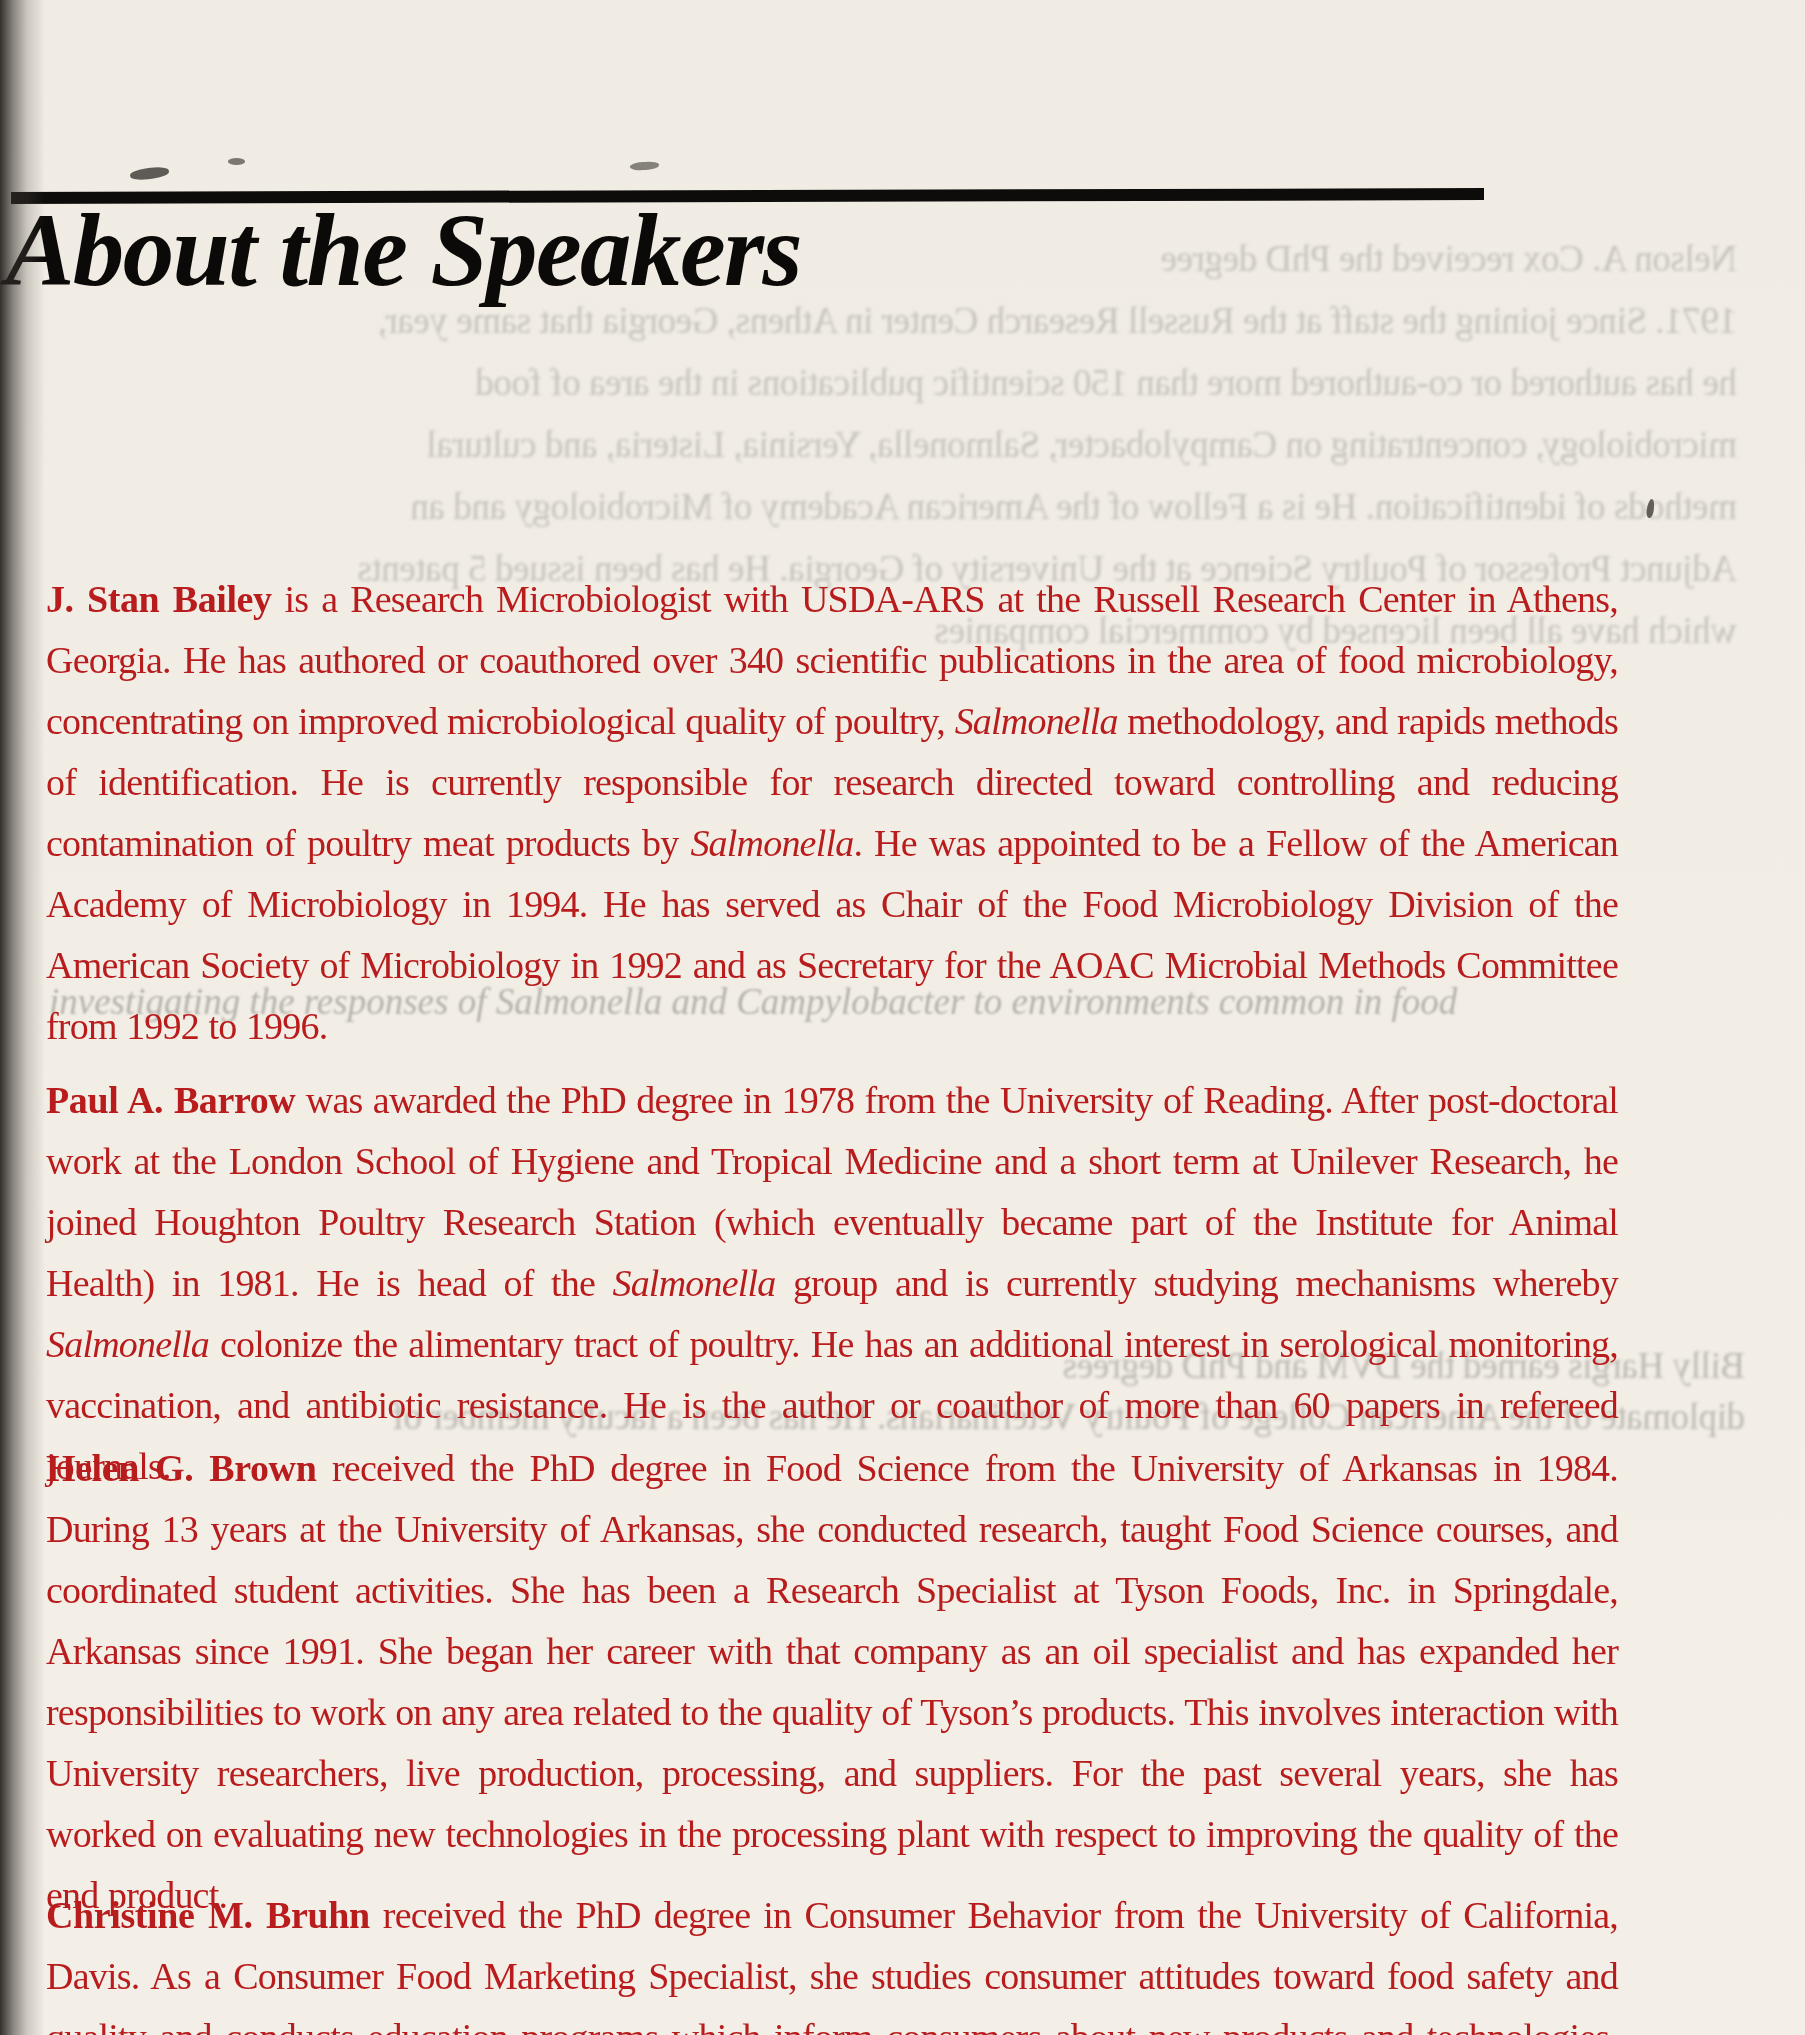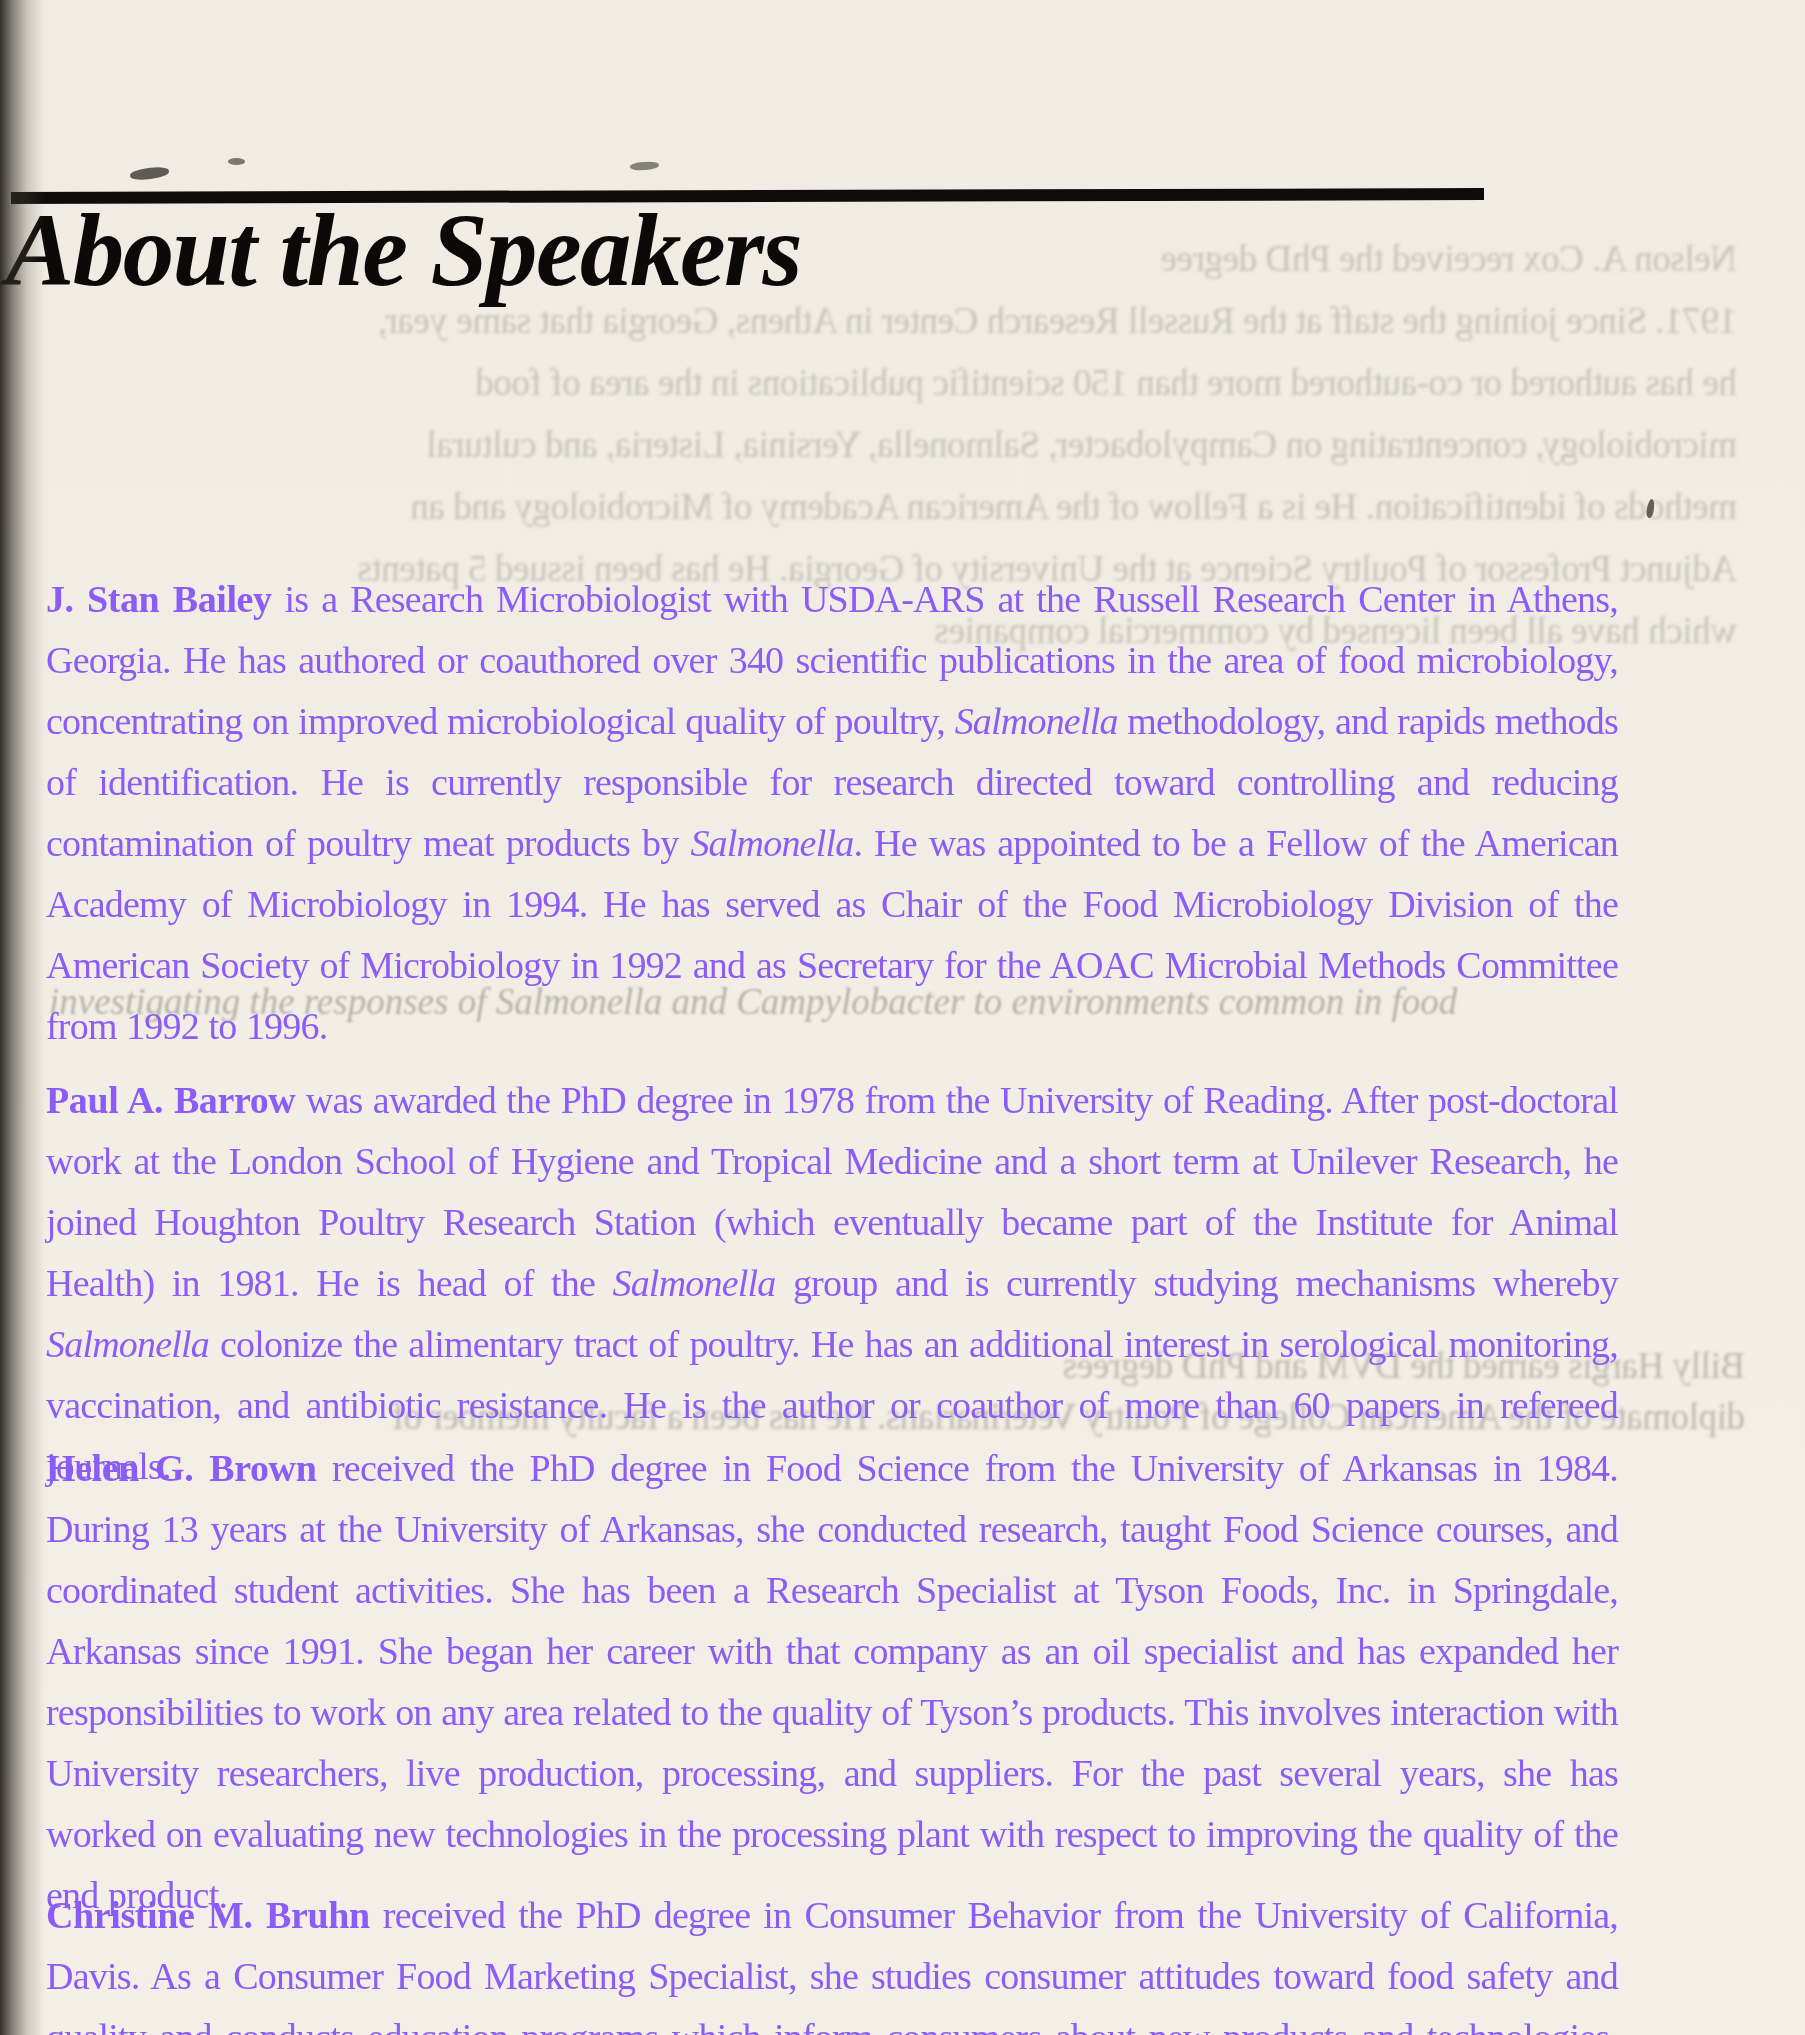--- a/index.html
+++ b/index.html
@@ -95,21 +95,21 @@
   .para {
     position: absolute;
     left: 46px;
     width: 1572px;
     margin: 0;
     font-size: 38px;
     line-height: 61px;
     letter-spacing: -0.8px;
     word-spacing: 0.8px;
     text-align: justify;
-    color: #8b5cf6;
+    color: #b91c1c;
     z-index: 3;
   }
   .para:nth-of-type(1) { top: 569px; }
   .para:nth-of-type(2) { top: 1070px; }
   .para:nth-of-type(3) { top: 1438px; }
   .para:nth-of-type(4) { top: 1885px; }
   .para b { letter-spacing: -0.4px; }
   
   .speck { position: absolute; background: #2e2a25; z-index: 5; }
   .speck-1 { left: 130px;  top: 168px;  width: 39px;  height: 10.6px; border-radius: 45%; transform: rotate(-7deg); opacity: .75; }

